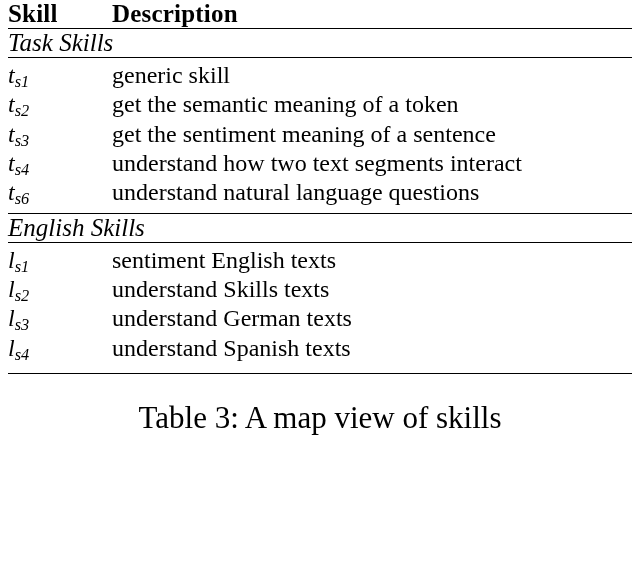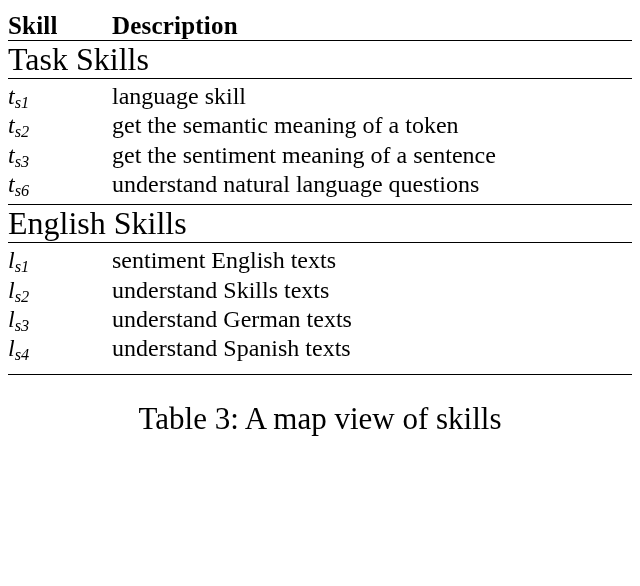--- a/index.html
+++ b/index.html
@@ -12,21 +12,21 @@
     height: 586px;
     font-family: "Liberation Serif", serif;
     color: #000000;
     overflow: hidden;
   }
   .page {
     position: relative;
     width: 640px;
     height: 526px;
     box-sizing: border-box;
-    padding: 12px 8px;
+    padding: 0 8px;
     border-radius: 16px;
   }
   table.skill-table {
     width: 100%;
     border-collapse: collapse;
     table-layout: fixed;
   }
   table.skill-table td, table.skill-table th {
     padding: 0;
     vertical-align: baseline;
@@ -47,21 +47,22 @@
   .rule {
     height: 0;
     border-top: 1.6px solid #000;
     font-size: 0;
     line-height: 0;
   }
   .rule.thin {
     border-top: 1.1px solid #000;
   }
   .section-row td {
-    font-size: 32px;
+    font-style: italic;
+    font-size: 25px;
     padding-top: 11px;
     padding-bottom: 10px;
   }
   .data-row td {
     font-size: 24px;
     padding-top: 4px;
     padding-bottom: 4px;
     line-height: 1.12;
   }
   .data-row td.skill-cell {
@@ -112,31 +113,35 @@
           </td>
       </tr>
       <tr class="spacer-row">
         <td colspan="2">
             <div class="spacer-sm"></div>
           </td>
       </tr>
 
       <tr class="data-row">
         <td class="skill-cell"><span>t</span><sub>s1</sub></td>
-        <td>language skill</td>
+        <td>generic skill</td>
       </tr>
       <tr class="data-row">
         <td class="skill-cell"><span>t</span><sub>s2</sub></td>
         <td>get the semantic meaning of a token</td>
       </tr>
       <tr class="data-row">
         <td class="skill-cell"><span>t</span><sub>s3</sub></td>
         <td>get the sentiment meaning of a sentence</td>
       </tr>
       <tr class="data-row">
+        <td class="skill-cell"><span>t</span><sub>s4</sub></td>
+        <td>understand how two text segments interact</td>
+      </tr>
+      <tr class="data-row">
         <td class="skill-cell"><span>t</span><sub>s6</sub></td>
         <td>understand natural language questions</td>
       </tr>
 
       <tr class="spacer-row">
         <td colspan="2">
             <div class="spacer-sm"></div>
           </td>
       </tr>
       <tr class="rule-row">

